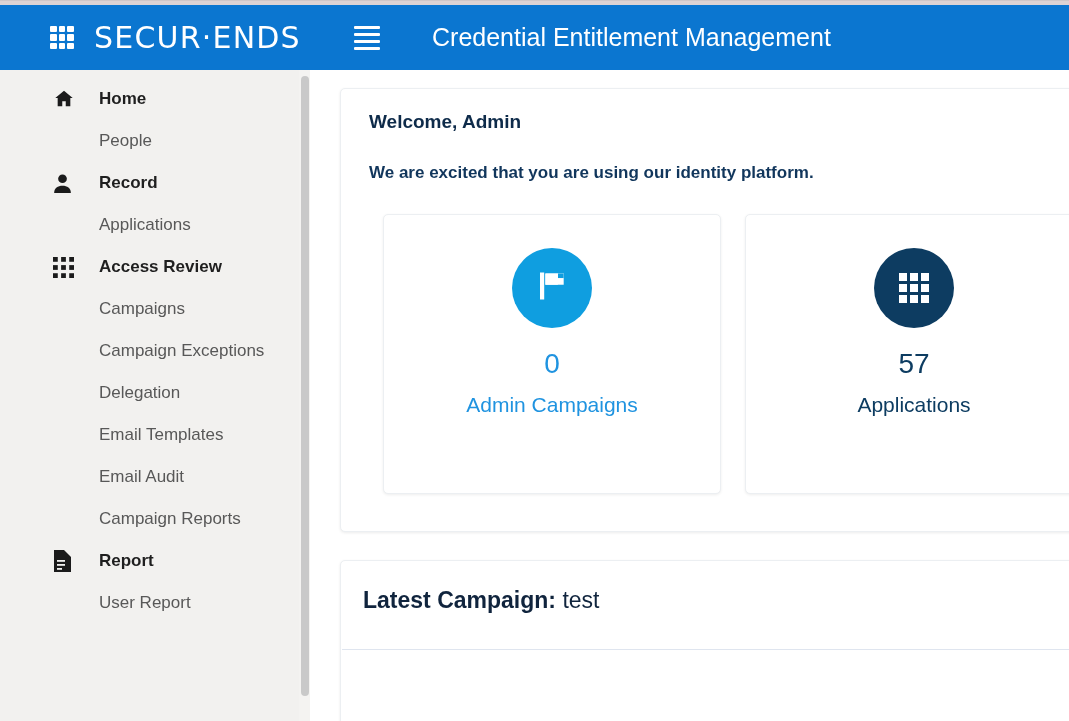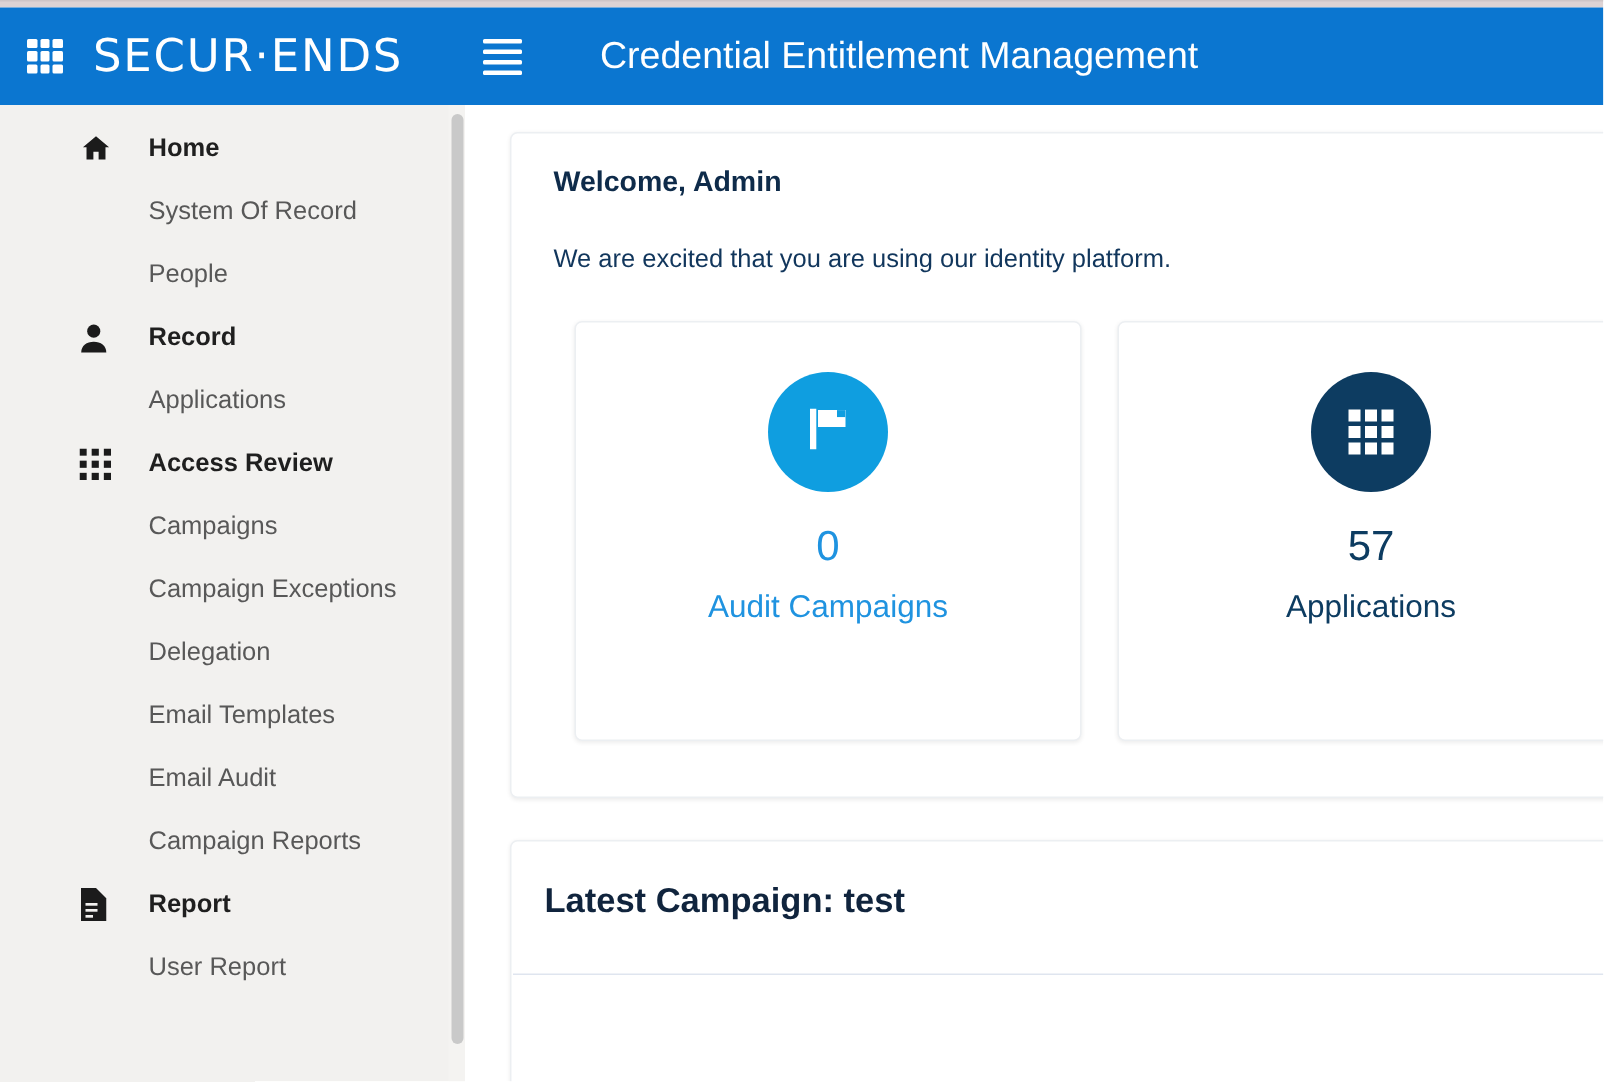--- a/index.html
+++ b/index.html
@@ -38,20 +38,21 @@
 
   
   .header {
     position: absolute;
     top: 5px; left: 0;
     width: 1069px;
     height: 65px;
     background: #0b76d0;
     display: flex;
     align-items: center;
+    padding-left: 32px;
   }
 
   .brand {
     width: 310px;
     height: 65px;
     display: flex;
     align-items: center;
     padding-left: 18px;
     flex: 0 0 310px;
   }
@@ -197,21 +198,21 @@
     top: 22px; left: 28px;
     font-size: 19px;
     font-weight: 700;
     color: #0e2b4a;
   }
   .welcome-sub {
     position: absolute;
     top: 74px; left: 28px;
     font-size: 17px;
     color: #11365c;
-    font-weight: 400;
+    font-weight: 700;
   }
 
   .stat-row {
     position: absolute;
     top: 125px;
     left: 42px;
     display: flex;
     gap: 24px;
   }
 
@@ -265,21 +266,21 @@
     height: 210px;
   }
   .latest-title {
     position: absolute;
     top: 26px; left: 22px;
     font-size: 23px;
     color: #10243d;
     white-space: nowrap;
   }
   .latest-title b { font-weight: 700; }
-  .latest-title span.val { font-weight: 700; text-align: right; }
+  .latest-title span.val { font-weight: 400; text-align: right; }
   .latest-divider {
     position: absolute;
     top: 88px; left: 1px;
     width: 818px;
     height: 1px;
     background: #dfe5ef;
   }
 </style>
 </head>
 <body>
@@ -321,23 +322,20 @@
       <li class="nav-item">
         <span class="nav-icon">
           <svg width="22" height="22" viewBox="0 0 24 24" fill="#1b1b1b">
             <path d="M12 3L2.5 11h2.6v9h5v-5.6h3.8V20h5v-9h2.6z"></path>
           </svg>
         </span>
         <span class="nav-label-top">Home</span>
       </li>
 
 
-      <li class="nav-item sub">
-        <span class="nav-label-sub">System Of Record</span>
-      </li>
 
       <li class="nav-item sub">
         <span class="nav-label-sub">People</span>
       </li>
 
       <li class="nav-item">
         <span class="nav-icon">
           <svg width="19" height="21" viewBox="0 0 20 22" fill="#1b1b1b">
             <circle cx="10" cy="6" r="4.6"></circle>
             <path d="M1.2 21c0-5 3.9-7.6 8.8-7.6s8.8 2.6 8.8 7.6z"></path>
@@ -423,21 +421,21 @@
             <span>
               <svg width="36" height="36" viewBox="0 0 24 24" fill="#ffffff">
                 <rect x="4" y="3" width="2.8" height="18"></rect>
                 <path d="M7.6 3.6h12.2v3.1h-3.9v4.4H7.6z"></path>
                 <path d="M7.6 3.6h12.2l-.02 7.5H7.6z" fill="#ffffff"></path>
                 <path d="M16 3.6h3.8v3.1H16z" fill="#0f9ee0"></path>
               </svg>
             </span>
           </div>
           <div class="stat-value blue">0</div>
-          <div class="stat-label blue">Audit Campaigns</div>
+          <div class="stat-label blue">Admin Campaigns</div>
         </div>
 
         <div class="stat-card">
           <div class="stat-circle navy">
             <span class="grid-icon-9">
               <i></i>
                 <i></i>
                 <i></i>
                 <i></i>
                 <i></i>

